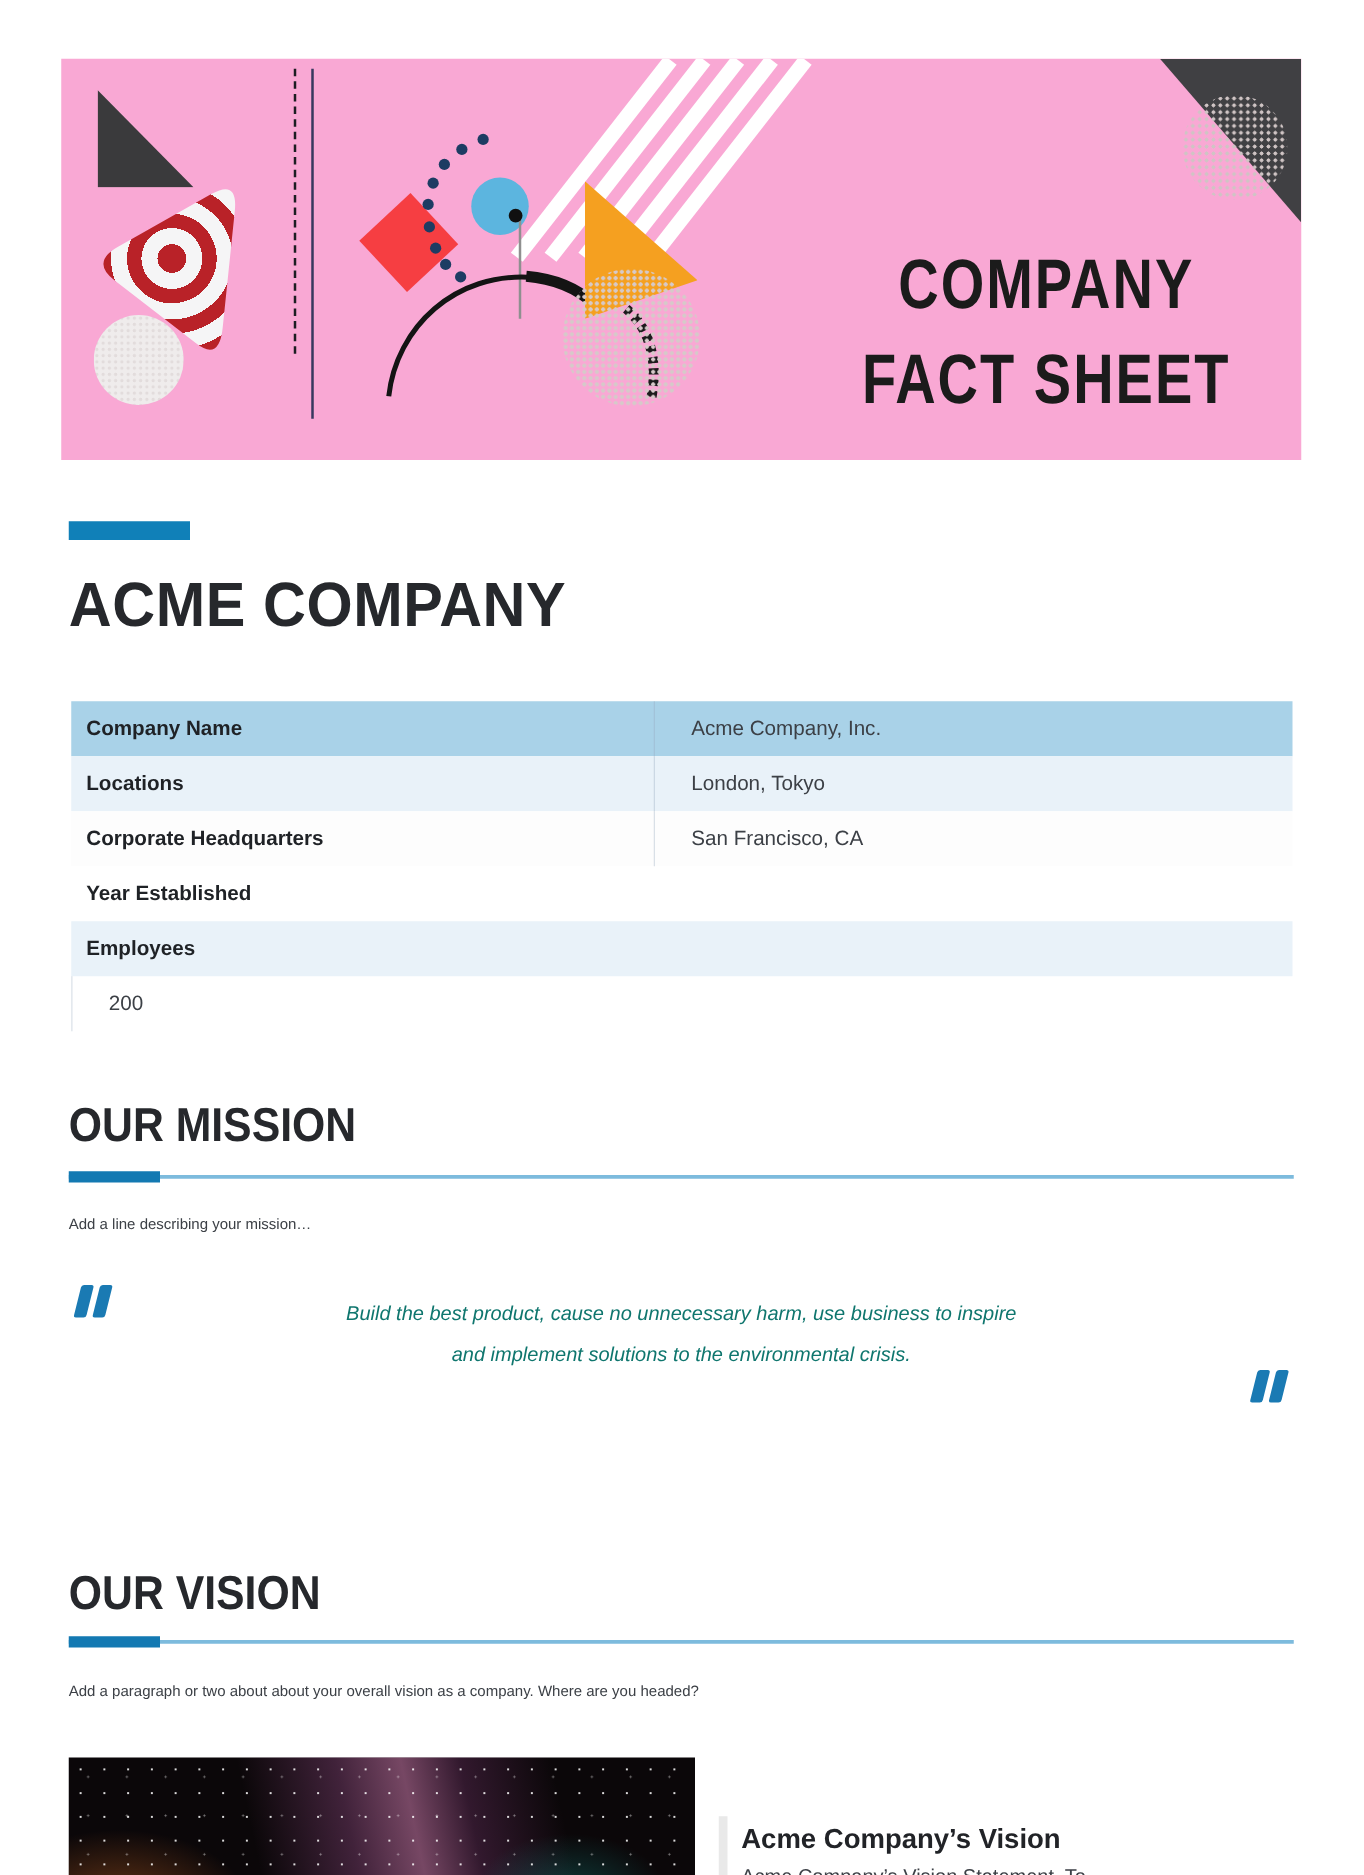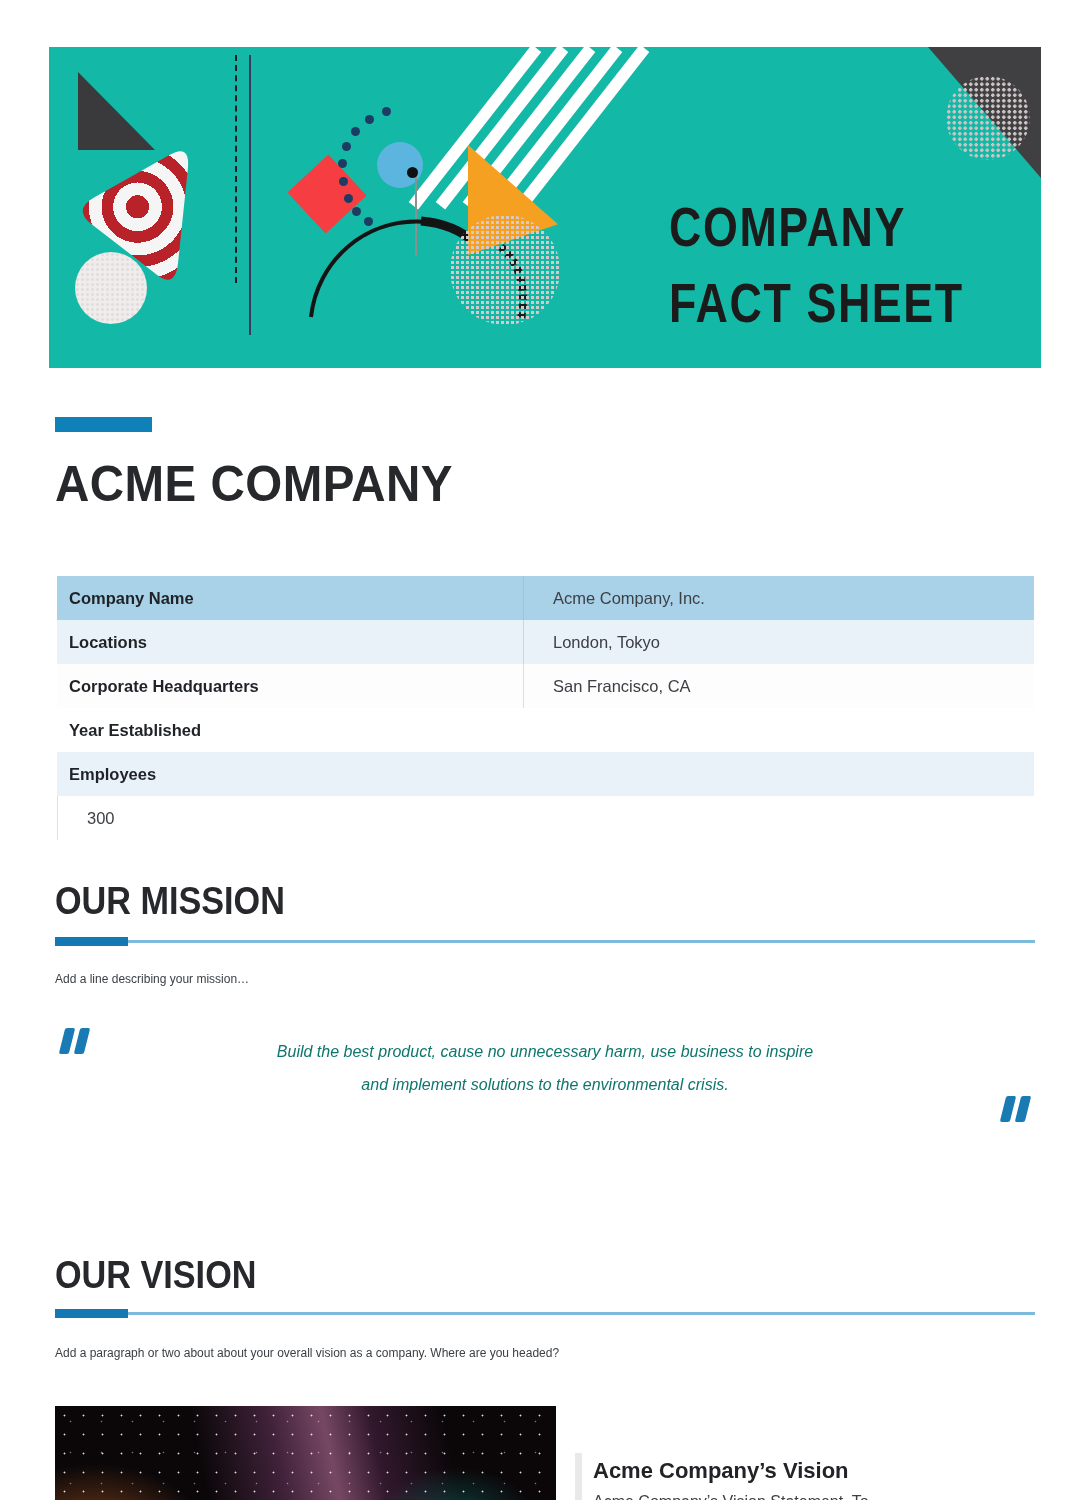--- a/index.html
+++ b/index.html
@@ -4,21 +4,21 @@
 <style>
   * { margin:0; padding:0; box-sizing:border-box; }
   html,body { width:1091px; height:1500px; }
   body {
     position:relative; overflow:hidden; background:#ffffff;
     font-family:"Liberation Sans", sans-serif; color:#26282c;
   }
   .abs { position:absolute; }
 
   
-  .banner { left:49px; top:47px; width:992px; height:321px; background:#14b8a6; overflow:hidden; }
+  .banner { left:49px; top:47px; width:992px; height:321px; background:#f9a8d4; overflow:hidden;text-align:center; }
   .tri-dark-left { left:29px; top:25px; width:77px; height:78px; background:#3a3a3c;
     clip-path:polygon(0 0, 0 100%, 100% 100%); }
   .stripes { left:400px; top:-20px; width:240px; height:220px; }
   .stripe { position:absolute; width:12px; height:200px; background:#ffffff; transform:rotate(38deg); }
   .red-target { left:30px; top:100px; width:130px; height:130px;
     background:repeating-radial-gradient(circle at 45% 46%, #b92228 0 9px, #f5f5f6 9px 19px);
     clip-path:path("M 83.4 19.4 L 24.6 52.6 Q 8 62 22.4 73.2 L 73.6 112.8 Q 88 124 90.2 103.5 L 97.8 30.5 Q 100 10 83.4 19.4 Z");
     transform:scale(1.28); transform-origin:45% 46%; }
   .halftone { border-radius:50%;
     background-image:radial-gradient(#d6c9c9 1.5px, transparent 1.7px);
@@ -45,21 +45,21 @@
     font-size:56px; font-weight:700; letter-spacing:2px; color:#1b1b1b; line-height:76px;
     transform:scaleX(0.80); transform-origin:left top; }
 
   
   .accent-bar { left:55px; top:417px; width:97px; height:15px; background:#1080b8; }
   .h-company { left:55px; top:455px; font-size:50px; font-weight:700; letter-spacing:0.5px;
     color:#26282c; transform:scaleX(0.95); transform-origin:left top; }
   .h-section { font-size:38px; font-weight:700; color:#26282c;
     transform:scaleX(0.90); transform-origin:left top; }
 
-  .facts { left:57px; top:561px; width:977px;margin-top:15px; }
+  .facts { left:57px; top:561px; width:977px; }
   .frow { display:flex; height:44px; line-height:44px; font-size:16.5px; }
   .frow .label { width:466px; padding-left:12px; font-weight:700; color:#1f2226; }
   .frow .value { flex:1; padding-left:29px; color:#3c4046;
     border-left:1px solid rgba(150,170,190,0.35); }
   .frow.r0 { background:#a9d2e8; }
   .frow.r1 { background:#fdfdfd; }
   .frow.r2 { background:#e9f2f9; }
   .frow.r3 { background:#ffffff; }
   .frow.r4 { background:#e9f2f9;flex-direction:column; }
 
@@ -154,21 +154,21 @@
   </div>
   <div class="frow r1">
     <div class="label">Corporate Headquarters</div>
     <div class="value">San Francisco, CA</div>
   </div>
   <div class="frow r3">
     <div class="label">Year Established</div>
   </div>
   <div class="frow r4">
     <div class="label">Employees</div>
-    <div class="value">300</div>
+    <div class="value">200</div>
   </div>
 </div>
 
 <h2 class="abs h-section" style="left:55px; top:880px;">OUR MISSION</h2>
 <div class="abs divider" style="top:937px;">
   <span class="thin"></span>
     <span class="thick"></span>
 </div>
 <p class="abs body-text" style="left:55px; top:972px;">Add a line describing your mission…</p>
 

